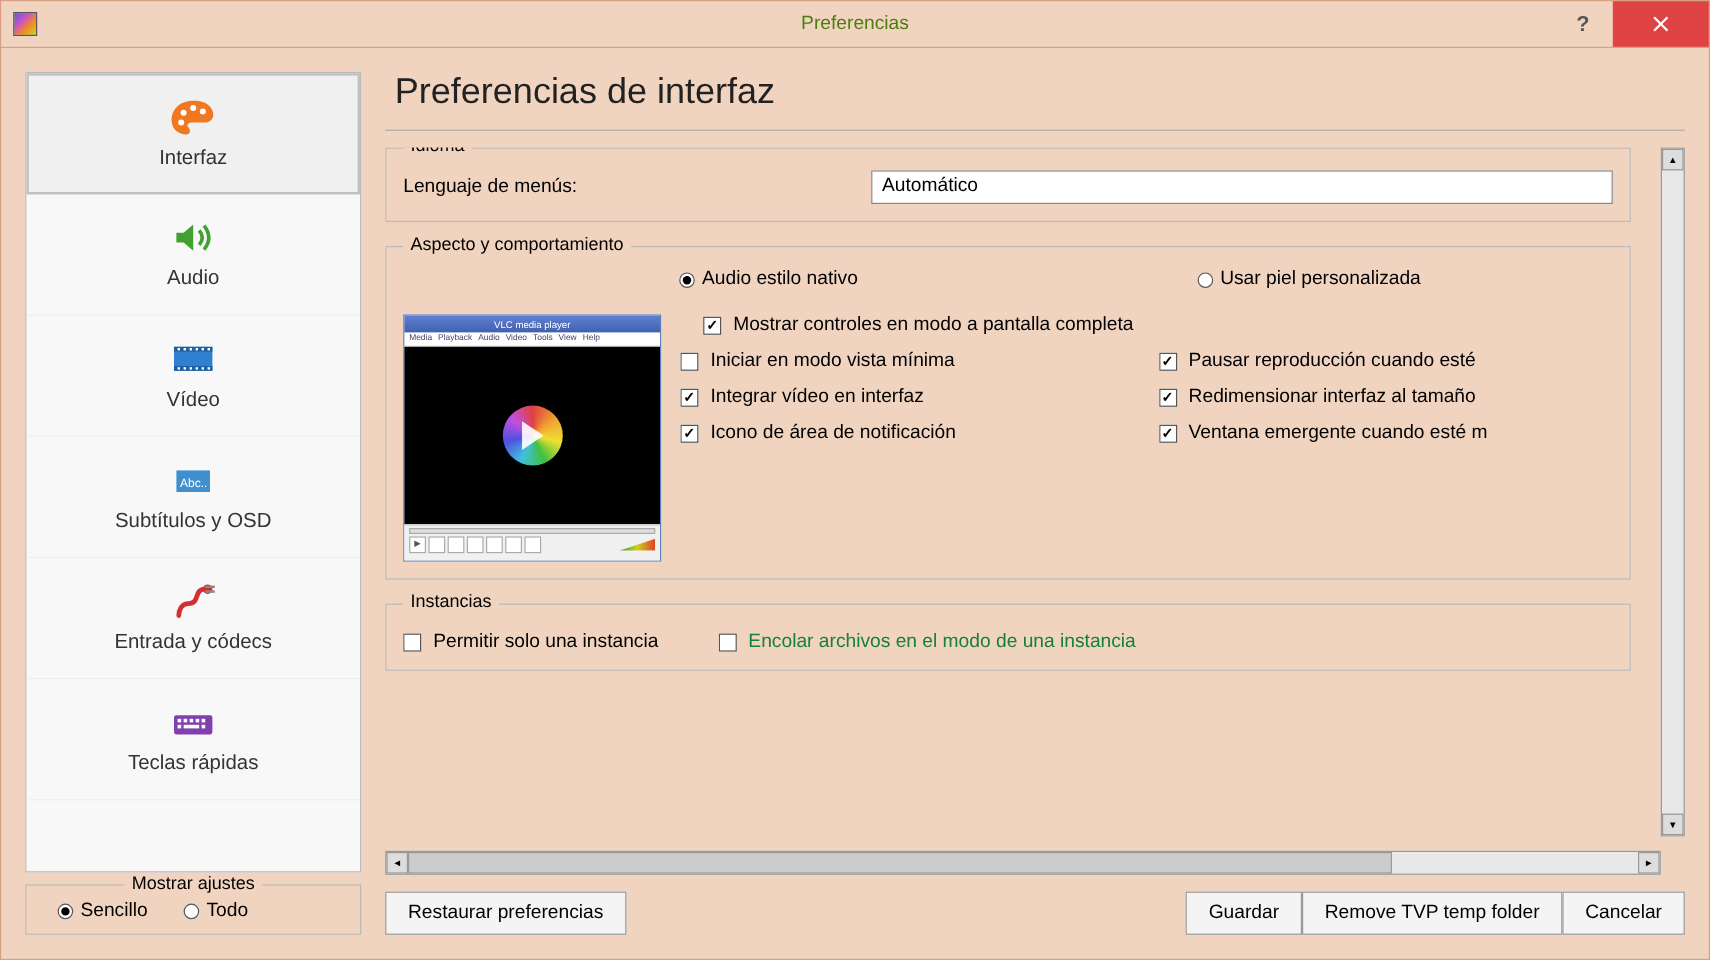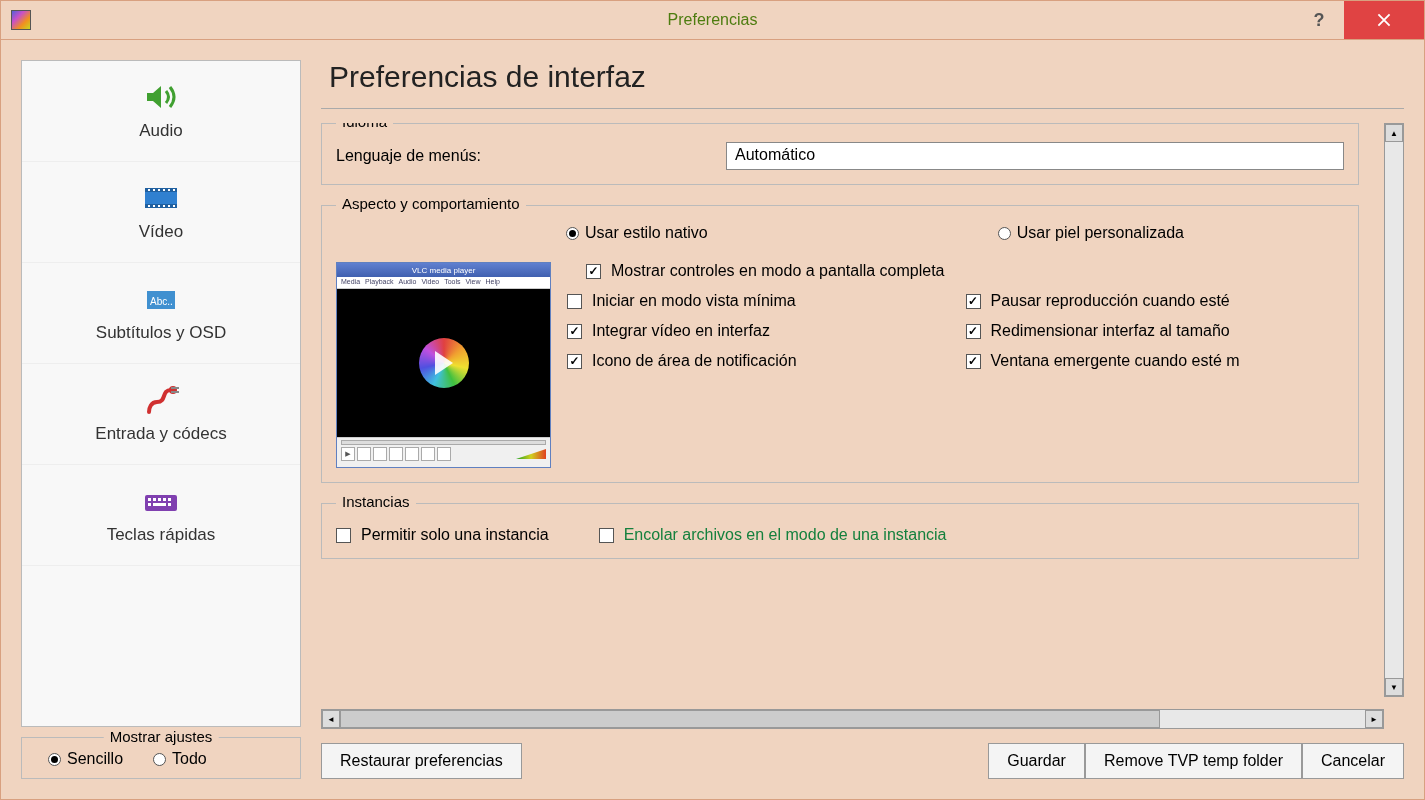--- a/index.html
+++ b/index.html
@@ -75,20 +75,32 @@
           <path d="M1 1 L9 9 M9 1 L1 9" stroke="#fff" stroke-width="1.3"></path>
         </svg>
     </div>
   </div>
 </div>
 
 <div class="window-body">
 
   <div class="sidebar">
     <div class="nav-list">
+      <div class="nav-item selected">
+        <span class="nav-icon">
+          <svg viewBox="0 0 40 32" width="40" height="32">
+              <path d="M20 2 C8 2 2 10 2 18 C2 26 8 30 14 30 C18 30 18 26 16 24 C14 22 16 20 19 20 L30 20 C36 20 38 14 36 10 C33 4 28 2 20 2 Z" fill="#f07820"></path>
+              <circle cx="12" cy="12" r="2.5" fill="#fff"></circle>
+              <circle cx="20" cy="8" r="2.5" fill="#fff"></circle>
+              <circle cx="28" cy="11" r="2.5" fill="#fff"></circle>
+              <circle cx="10" cy="20" r="2.5" fill="#fff"></circle>
+            </svg>
+        </span>
+        <span>Interfaz</span>
+      </div>
       <div class="nav-item">
         <span class="nav-icon">
           <svg viewBox="0 0 40 32" width="40" height="32">
               <path d="M6 12 L12 12 L20 5 L20 27 L12 20 L6 20 Z" fill="#40a030"></path>
               <path d="M25 10 Q30 16 25 22" stroke="#40a030" stroke-width="3" fill="none"></path>
               <path d="M29 6 Q37 16 29 26" stroke="#40a030" stroke-width="3" fill="none"></path>
             </svg>
         </span>
         <span>Audio</span>
       </div>
@@ -182,21 +194,21 @@
               <span>Automático</span>
             </div>
           </div>
         </div>
 
         <div class="groupbox">
           <span class="legend">Aspecto y comportamiento</span>
           <div class="behavior-top">
             <span class="radio-opt">
               <span class="radio-dot checked"></span>
-              <span>Usar estilo nativo</span>
+              <span>Audio estilo nativo</span>
             </span>
             <span style="flex:1"></span>
             <span class="radio-opt">
               <span class="radio-dot"></span>
               <span>Usar piel personalizada</span>
             </span>
             <span style="width:120px"></span>
           </div>
           <div class="behavior-body">
             <div class="preview">

